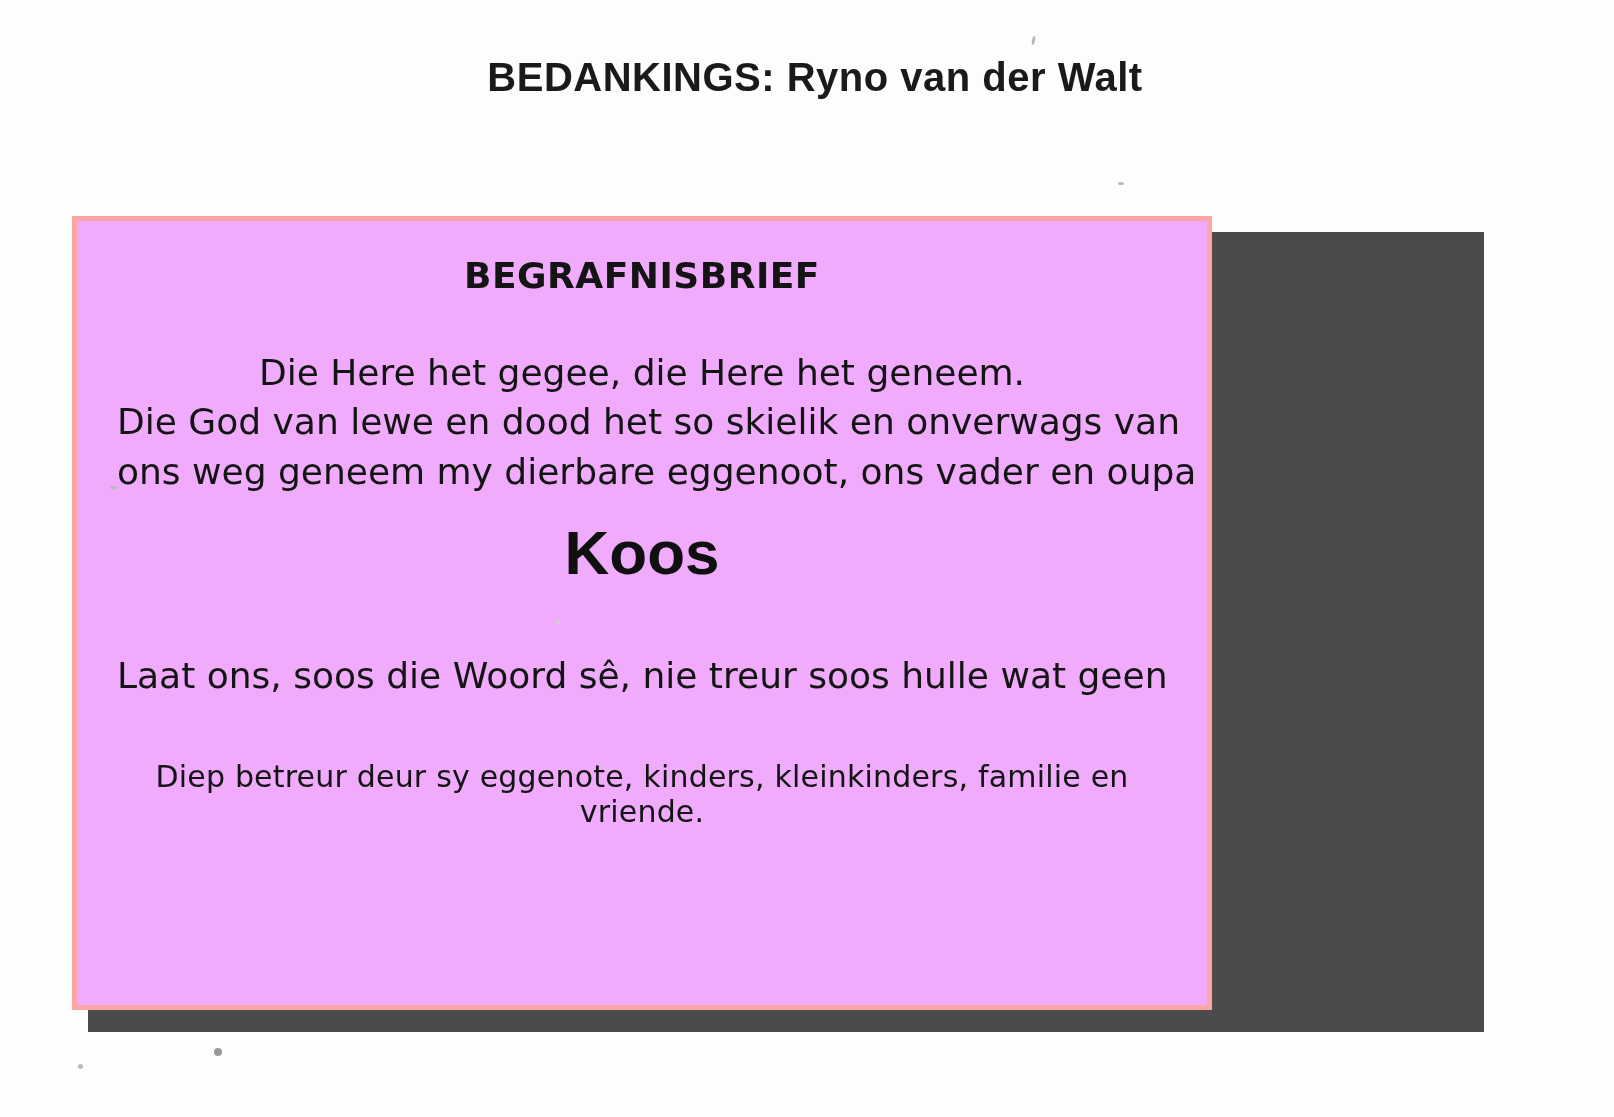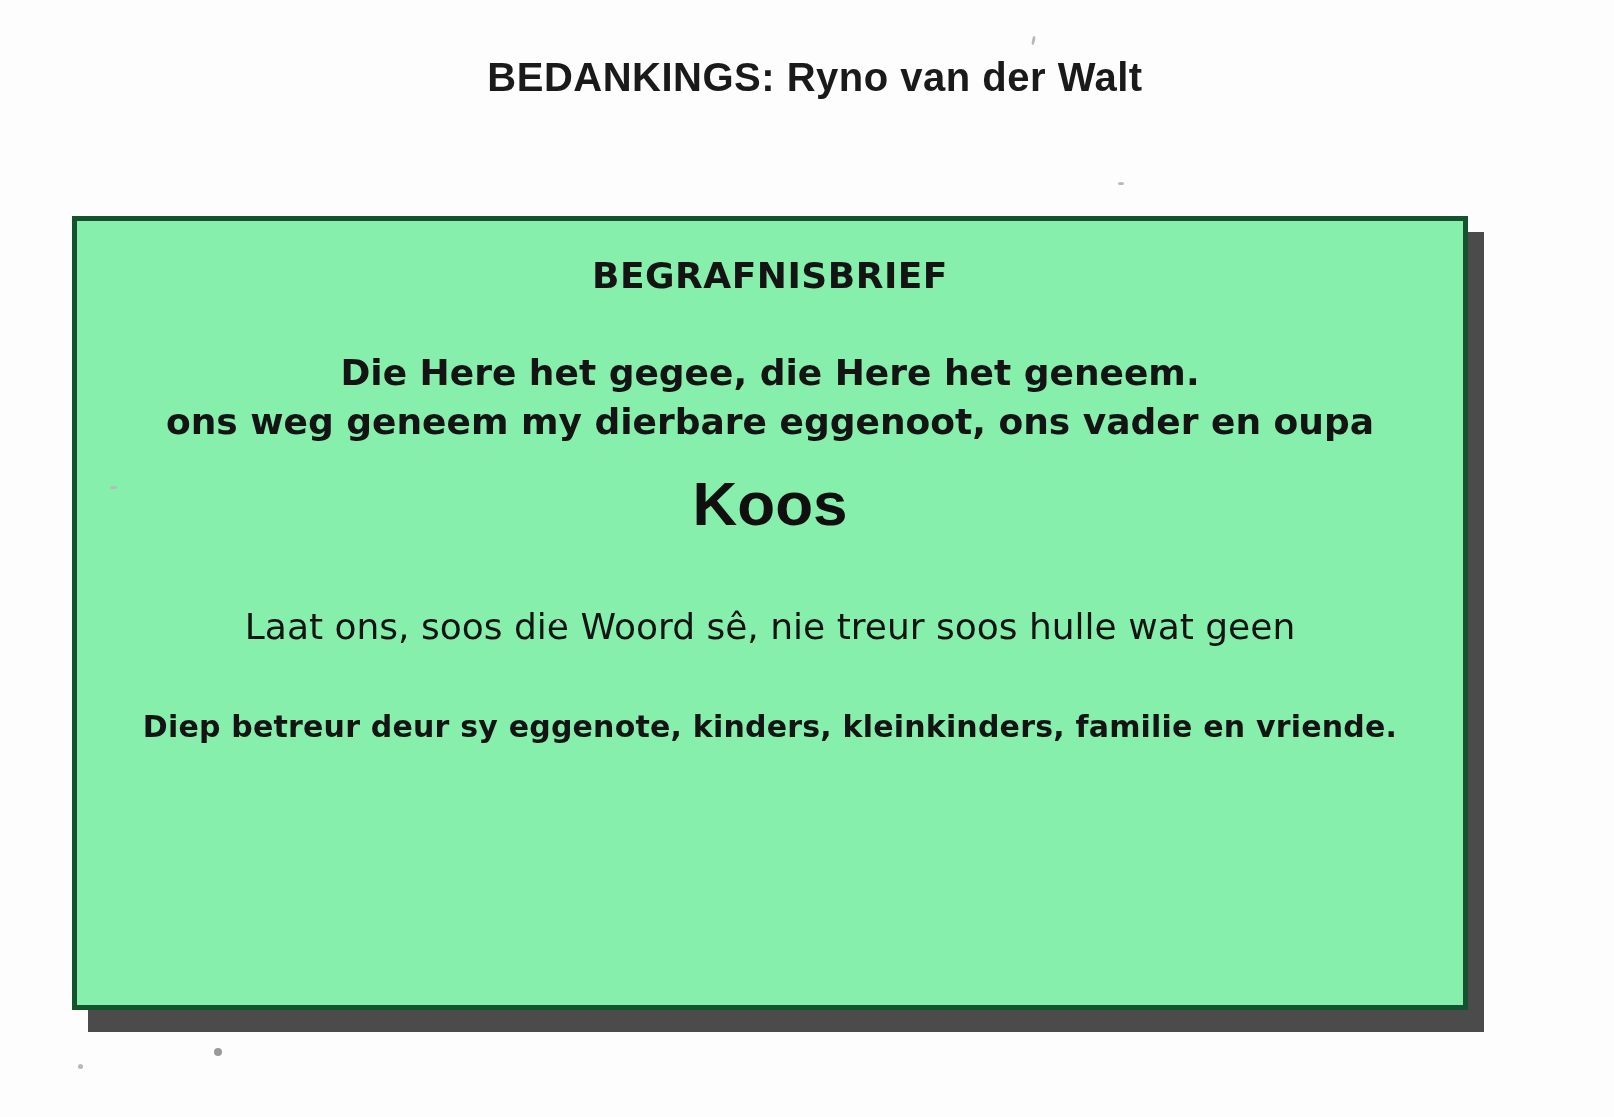--- a/index.html
+++ b/index.html
@@ -47,24 +47,24 @@
     width: 1396px;
     height: 800px;
     background: #4b4b4b;
   }
 
   
   .card {
     position: absolute;
     left: 72px;
     top: 216px;
-    width: 1396px;
+    width: 1140px;
     height: 794px;
-    background: #86efac;
-    border: 5px solid #14532d;
+    background: #f0abfc;
+    border: 5px solid #fca5a5;
     box-sizing: border-box;
   }
 
   .card-inner {
     position: absolute;
     left: 0;
     top: 0;
     width: 100%;
     height: 100%;
     padding: 34px 40px 0 40px;
@@ -79,21 +79,21 @@
     font-size: 36px;
     letter-spacing: 0.5px;
     color: #141414;
     margin-bottom: 52px;
   }
 
   .verse-block {
     font-size: 36px;
     line-height: 1.37;
     color: #141414;
-    font-weight: 700;
+    font-weight: 400;
     margin-top: 17px;
   }
 
   .verse-line {
     display: block;
     white-space: nowrap;
   }
 
   .deceased-name {
     font-family: Liberation Sans, sans-serif;
@@ -114,21 +114,21 @@
   .comfort-block {
     margin-top: 60px;
     font-size: 36px;
     line-height: 1.37;
     color: #141414;
   }
 
   .mourners-line {
     margin-top: 58px;
     font-size: 30px;
-    font-weight: bold;
+    font-weight: normal;
     color: #141414;
     letter-spacing: 0.2px;
   }
 
   
   .speck {
     position: absolute;
     background: #b9b9b9;
     border-radius: 50%;
   }
@@ -148,20 +148,21 @@
 
   <div class="card-shadow"></div>
 
   <div class="card">
     <div class="card-inner">
 
       <div class="card-title">BEGRAFNISBRIEF</div>
 
       <div class="verse-block">
         <span class="verse-line">Die Here het gegee, die Here het geneem.</span>
+        <span class="verse-line">Die God van lewe en dood het so skielik en onverwags van</span>
         <span class="verse-line">ons weg geneem my dierbare eggenoot, ons vader en oupa</span>
       </div>
 
       <div class="deceased-name">Koos</div>
 
 
       <div class="comfort-block">
         <span class="verse-line">Laat ons, soos die Woord sê, nie treur soos hulle wat geen</span>
       </div>
 

